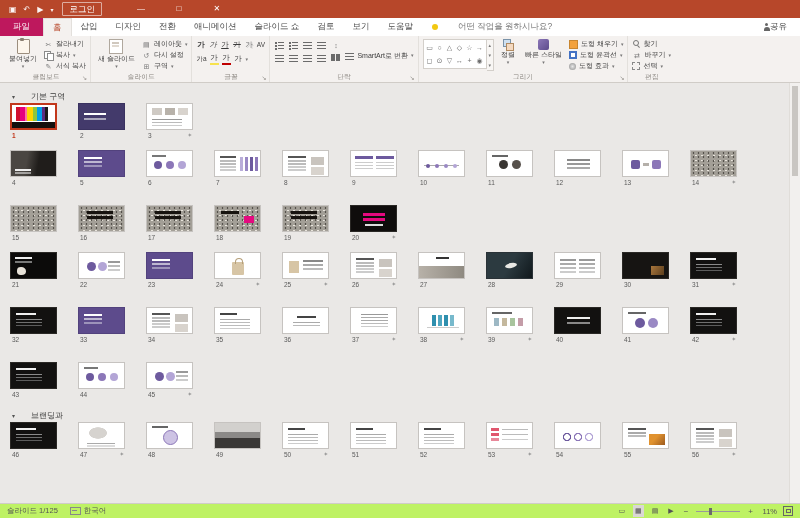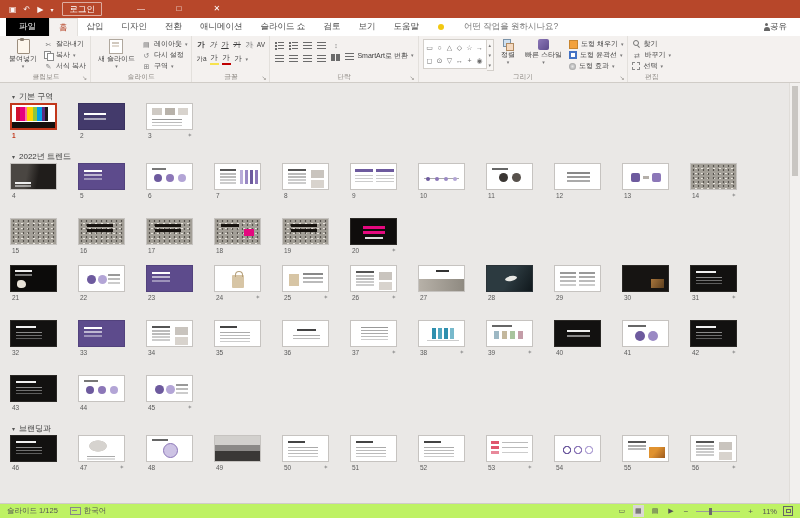--- a/index.html
+++ b/index.html
@@ -12,21 +12,21 @@
   .qat span{opacity:.95;cursor:default;}
   .tb-title{flex:1;text-align:center;white-space:nowrap;overflow:hidden;}
   .tb-right{display:flex;align-items:center;gap:16px;}
   .login{border:1px solid rgba(255,255,255,.55);padding:0 6px;margin-right:12px;height:12px;line-height:12px;border-radius:1px;}
   .winbtn{width:22px;text-align:center;font-size:8px;line-height:18px;}
 
   
   .tabrow{height:18px;background:#fff;display:flex;align-items:stretch;font-size:8.5px;flex:0 0 auto;}
   .tabs-left{display:flex;align-items:stretch;}
   .tab{padding:0 9px;display:flex;align-items:center;color:#4a4a4a;white-space:nowrap;}
-  .tab.file{background:#000000;color:#fff;padding:0 13px;margin-left:6px;}
+  .tab.file{background:#be185d;color:#fff;padding:0 13px;}
   .tab.active{color:#B7472A;background:#F4F1EF;border:1px solid #E3E0DC;border-bottom:none;}
   .tellme{display:flex;align-items:center;gap:20px;color:#777;padding:0 10px;white-space:nowrap;}
   .bulb-icon{width:6px;height:6px;border-radius:50%;background:#F2C811;display:inline-block;}
   .share{margin-left:auto;display:flex;align-items:center;gap:0;color:#444;padding:0 13px;white-space:nowrap;}
   .person-icon{width:7px;height:8px;position:relative;display:inline-block;}
   .person-icon::before{content:'';position:absolute;left:2px;top:0;width:3px;height:3px;border-radius:50%;background:#666;}
   .person-icon::after{content:'';position:absolute;left:0.5px;top:3.5px;width:6px;height:4px;border-radius:3px 3px 0 0;background:#666;}
 
   
   .ribbon{height:46px;background:#F4F1EF;border-bottom:1px solid #D0CCC7;display:flex;align-items:stretch;font-size:7px;color:#3d3d3d;flex:0 0 auto;padding-left:2px;}
@@ -73,21 +73,21 @@
   .outlinec{background:#fff;border:2px solid #4472C4;width:4px;height:4px;}
   .effectc{background:radial-gradient(circle,#e8e8e8,#8a8a8a);border-radius:50%;}
   .mag-icon{width:8px;height:9px;position:relative;display:inline-block;}
   .mag-icon::before{content:'';position:absolute;left:0.5px;top:0.5px;width:4px;height:4px;border:1px solid #777;border-radius:50%;}
   .mag-icon::after{content:'';position:absolute;left:5px;top:6px;width:3px;height:1px;background:#777;transform:rotate(45deg);}
   .select-icon{width:6px;height:6px;border:1px dashed #888;display:inline-block;}
 
   
   .main{flex:1;position:relative;overflow:hidden;background:#EAE8E6;padding:3px 14px 0 10px;}
   .section{margin:4px 0 10px 0;}
-  .sec-h{height:13px;display:flex;align-items:center;gap:4px;font-size:8px;color:#3b3b3b;padding-left:2px;}
+  .sec-h{height:13px;display:flex;align-items:center;gap:16px;font-size:8px;color:#3b3b3b;padding-left:2px;}
   .tri{font-size:6px;color:#555;line-height:1;}
   .grid{display:grid;grid-template-columns:repeat(11,47px);column-gap:21px;row-gap:18px;}
   .slide{width:47px;cursor:default;}
   .meta{display:flex;justify-content:space-between;align-items:center;height:9px;font-size:6.5px;color:#5a5a5a;padding:1px 1px 0 2px;}
   .star{font-size:5.5px;color:#8a8a8a;line-height:1;}
   .slide.selected .num{color:#C13518;font-weight:bold;}
   .t{box-sizing:border-box;width:47px;height:27px;background:#fff;border:1px solid #C6C3C0;position:relative;overflow:hidden;}
   .slide.selected .t{border:2px solid #C2371B;}
 
   
@@ -459,24 +459,20 @@
           <div class="slide">
             <div class="t v-toc"></div>
             <div class="meta">
               <span class="num">3</span>
               <span class="star">✶</span>
             </div>
           </div>
         </div>
       </div>
       <div class="section">
-        <div class="sec-h">
-          <span class="tri">▾</span>
-          <span>2022년 트렌드</span>
-        </div>
         <div class="grid">
           <div class="slide">
             <div class="t v-photo-dark"></div>
             <div class="meta">
               <span class="num">4</span>
             </div>
           </div>
           <div class="slide">
             <div class="t v-purple"></div>
             <div class="meta">

